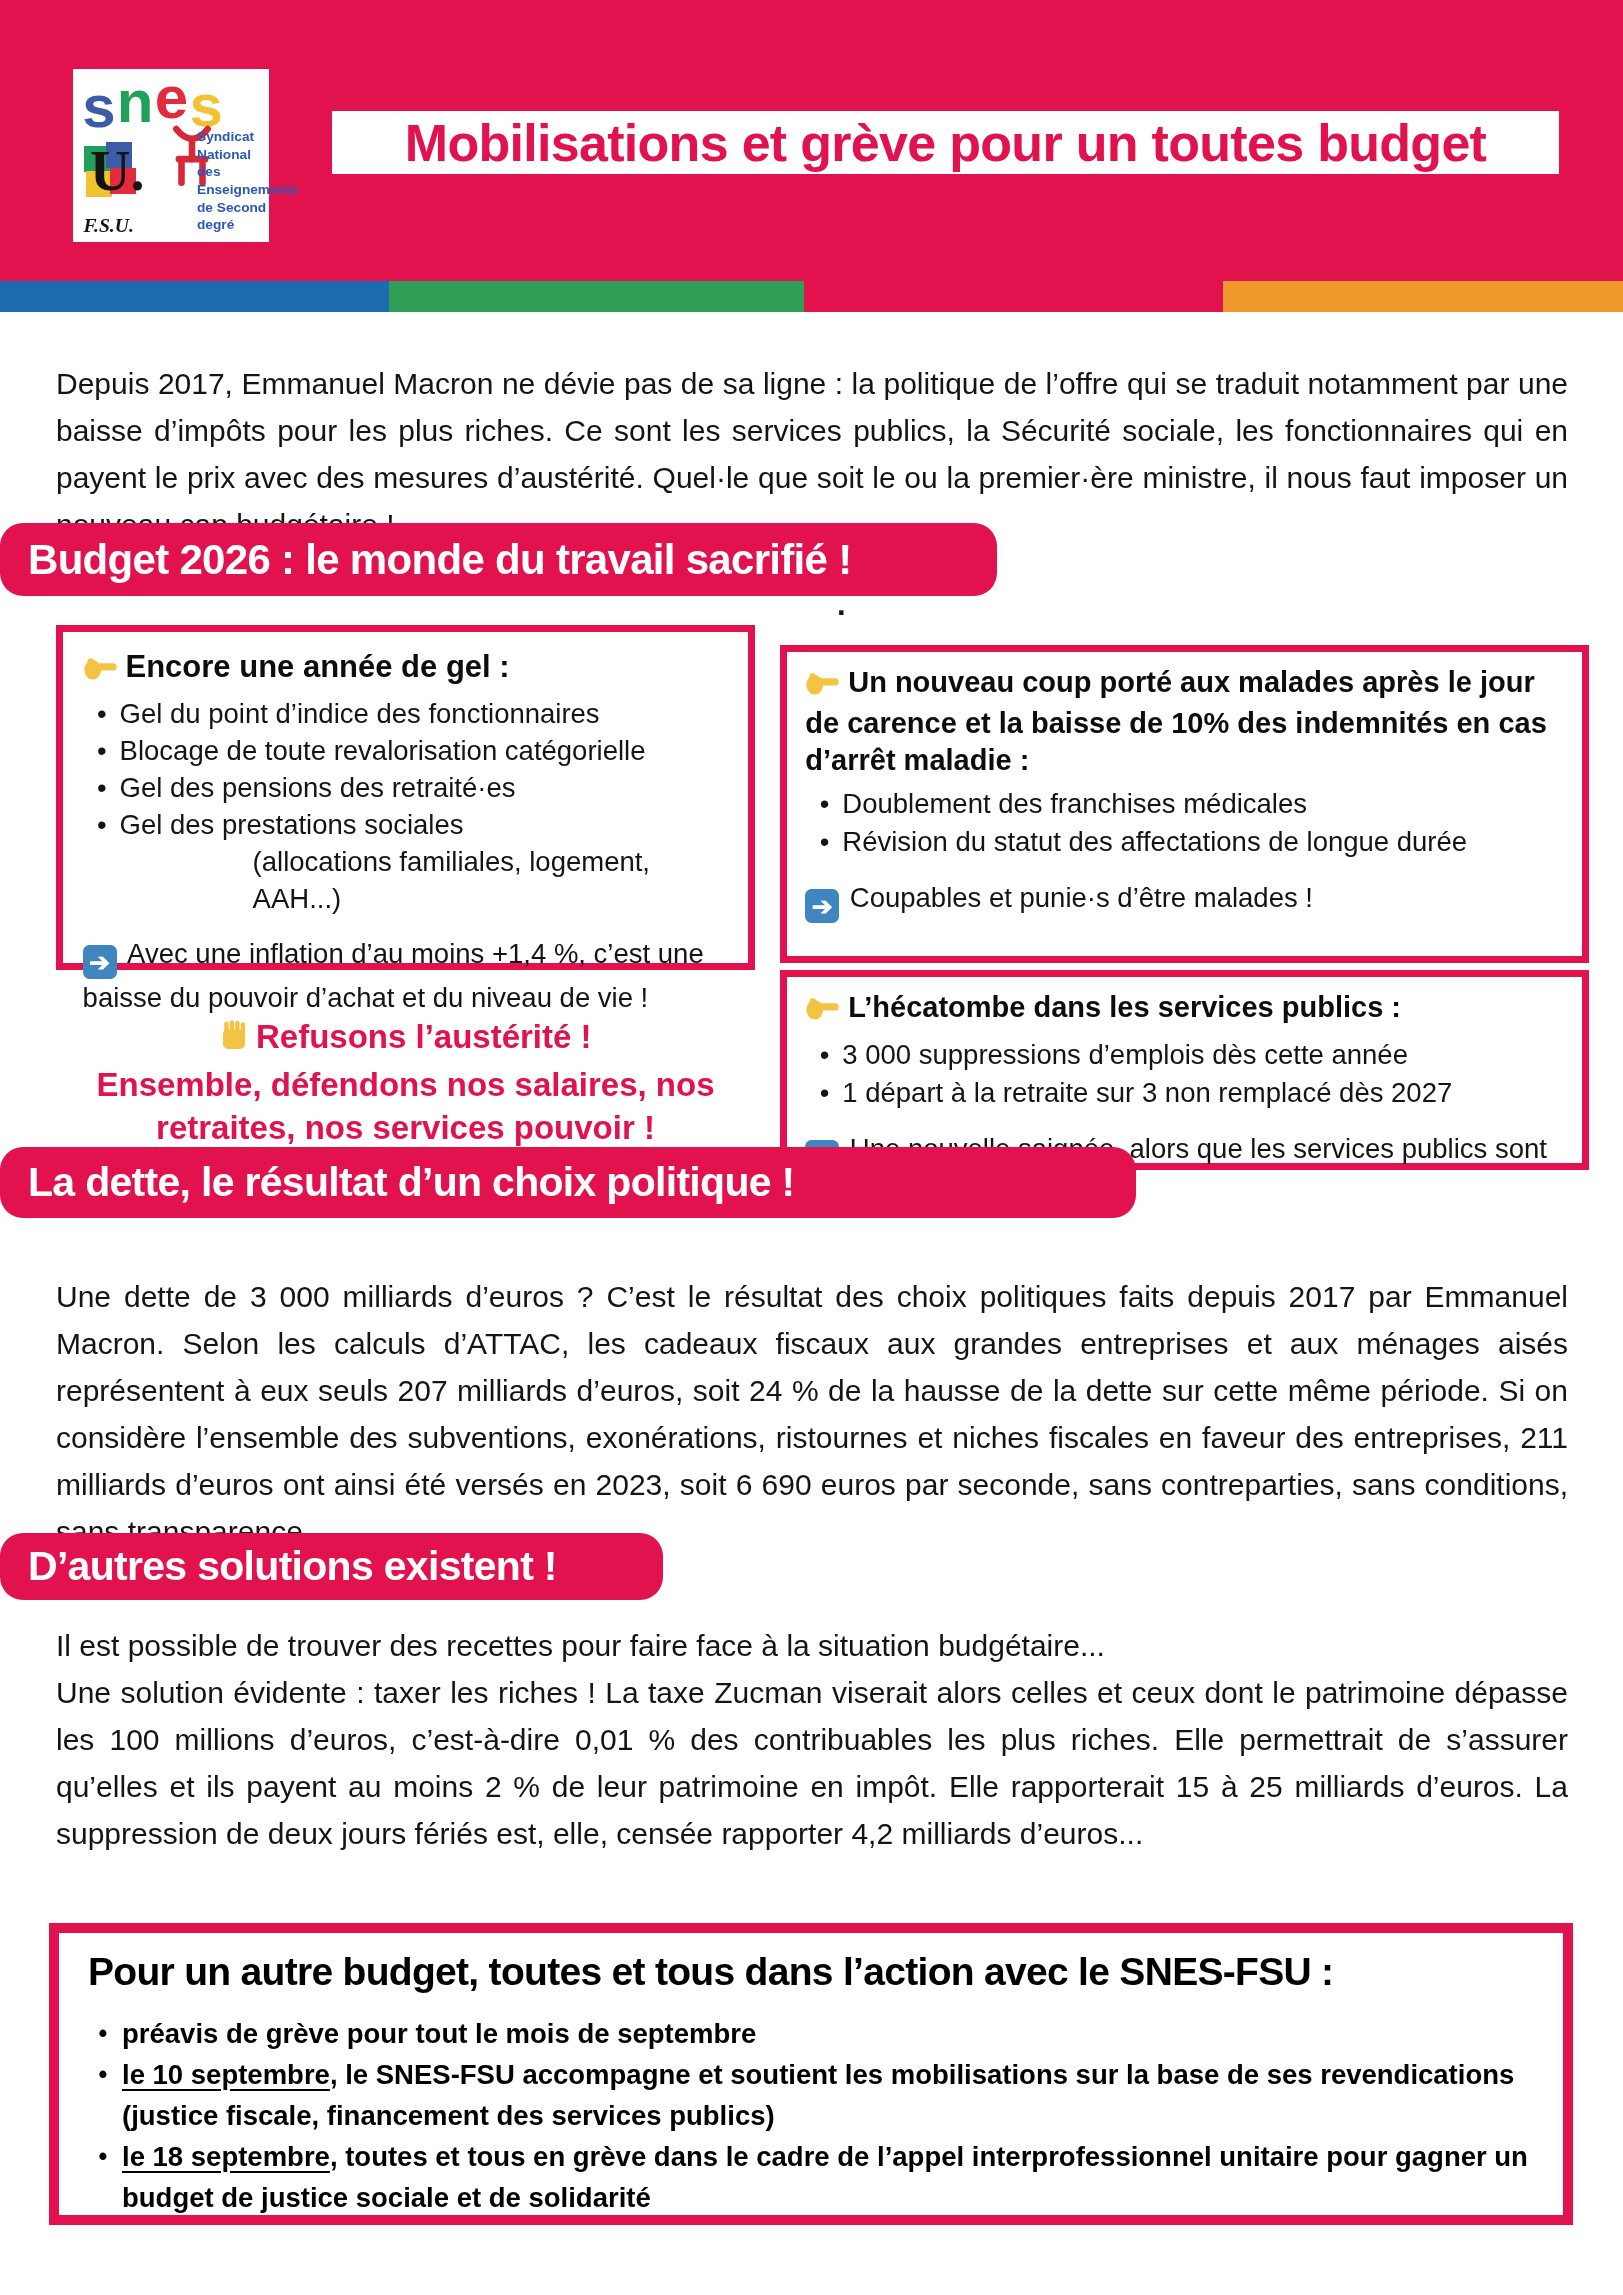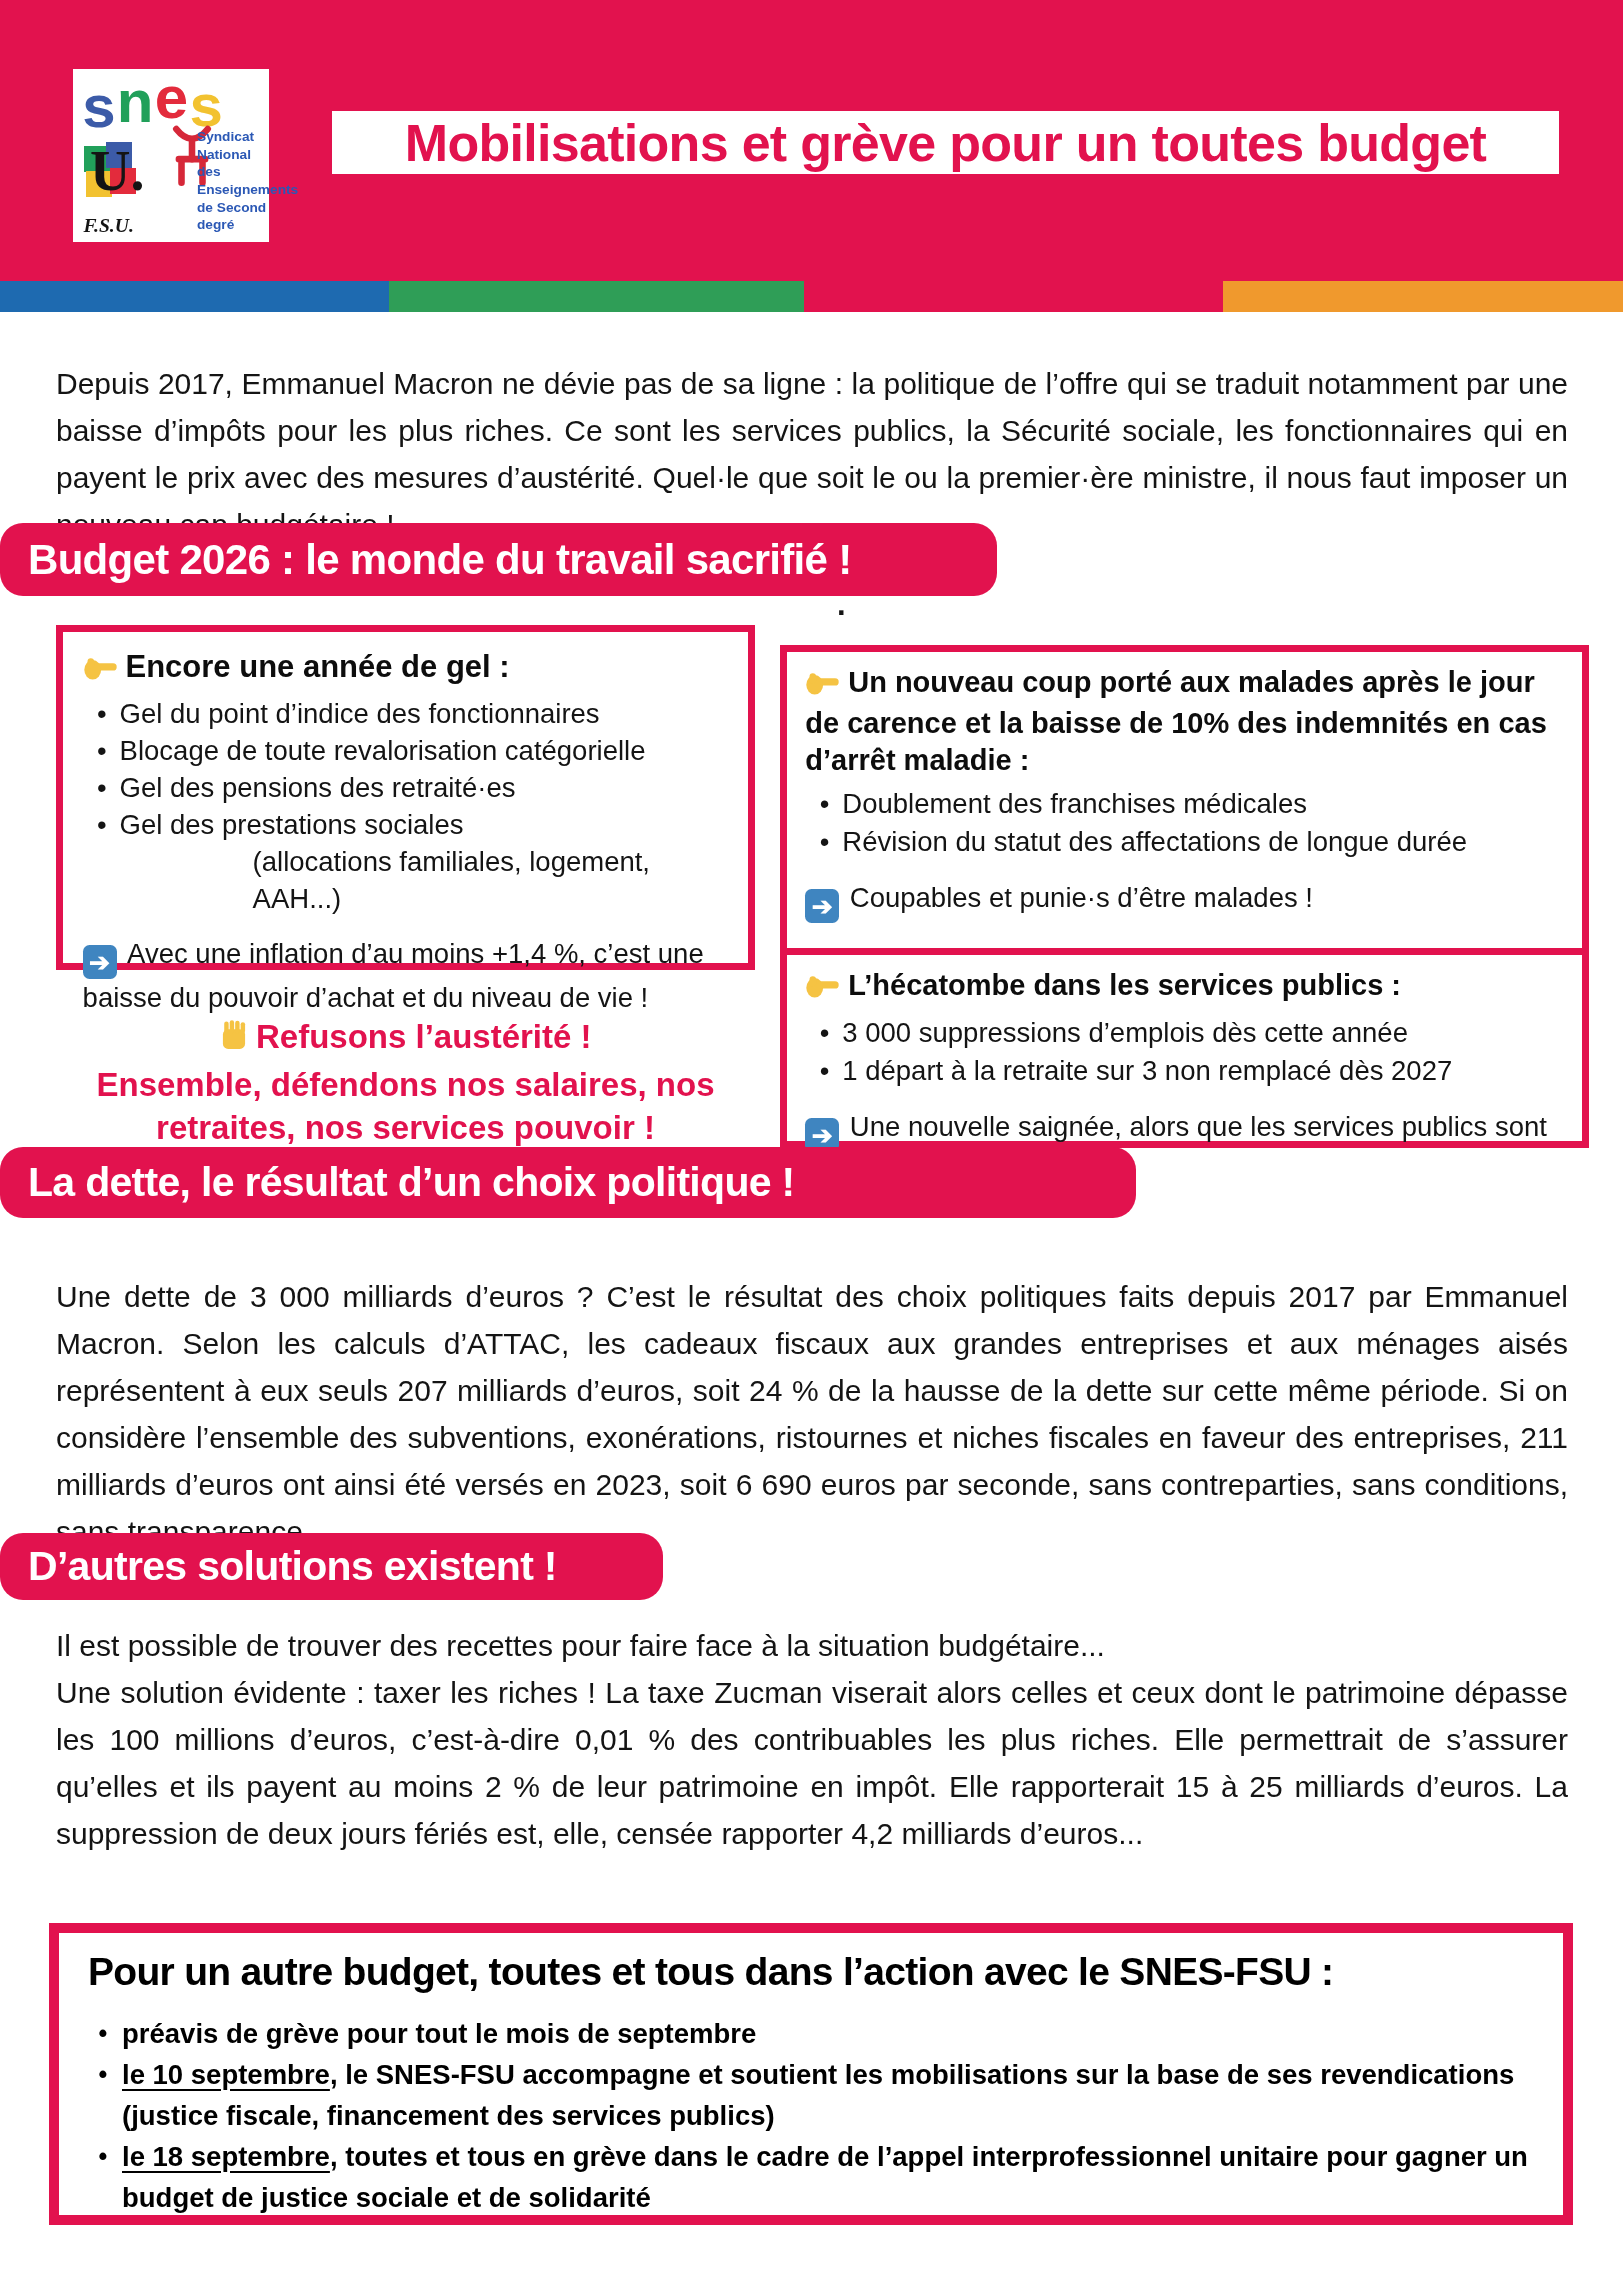--- a/index.html
+++ b/index.html
@@ -55,21 +55,21 @@
   .banner{position:absolute;left:0;background:var(--crimson);color:#ffffff;font-weight:700;
     letter-spacing:-0.7px;padding-left:28px;box-sizing:border-box;white-space:nowrap;border-radius:23px;}
   .banner1{top:523px;width:997px;height:73px;font-size:42px;line-height:73px;}
   .banner2{top:1147px;width:1136px;height:71px;font-size:41px;line-height:71px;}
   .banner3{top:1533px;width:663px;height:67px;font-size:41px;line-height:67px;}
   .stray-dot{position:absolute;left:837px;top:587px;font-size:31px;font-weight:700;color:#141414;}
   
   .rbox{position:absolute;background:#ffffff;border:7.9px solid var(--crimson);box-sizing:border-box;}
   .box-gel{left:56px;top:625px;width:699px;height:345px;padding:15.7px 19.6px;}
   .box-malades{left:780px;top:645px;width:809px;height:318px;padding:11.8px 18.3px;}
-  .box-hecatombe{left:780px;top:948px;width:809px;height:200px;padding:11.8px 18.3px;}
+  .box-hecatombe{left:780px;top:970px;width:809px;height:200px;padding:11.8px 18.3px;}
   .box-head{font-weight:700;color:#0d0d0d;}
   .box-gel .box-head{font-size:31px;line-height:37px;}
   .box-malades .box-head{font-size:29px;line-height:37px;}
   .box-hecatombe .box-head{font-size:29px;line-height:37px;}
   .hand{display:inline-block;vertical-align:-3.9px;margin-right:7.9px;}
   .box-list{margin:6.5px 0 0 0;padding:0;list-style:none;}
   .box-list li{position:relative;padding-left:37px;font-size:27.5px;line-height:38px;color:#141414;}
   .box-list li::before{content:"\2022";position:absolute;left:14.4px;top:0;font-size:27.5px;color:#141414;}
   .box-gel .box-list li{line-height:37px;}
   .cont-line{padding-left:170px;font-size:27.5px;line-height:37px;color:#141414;}

